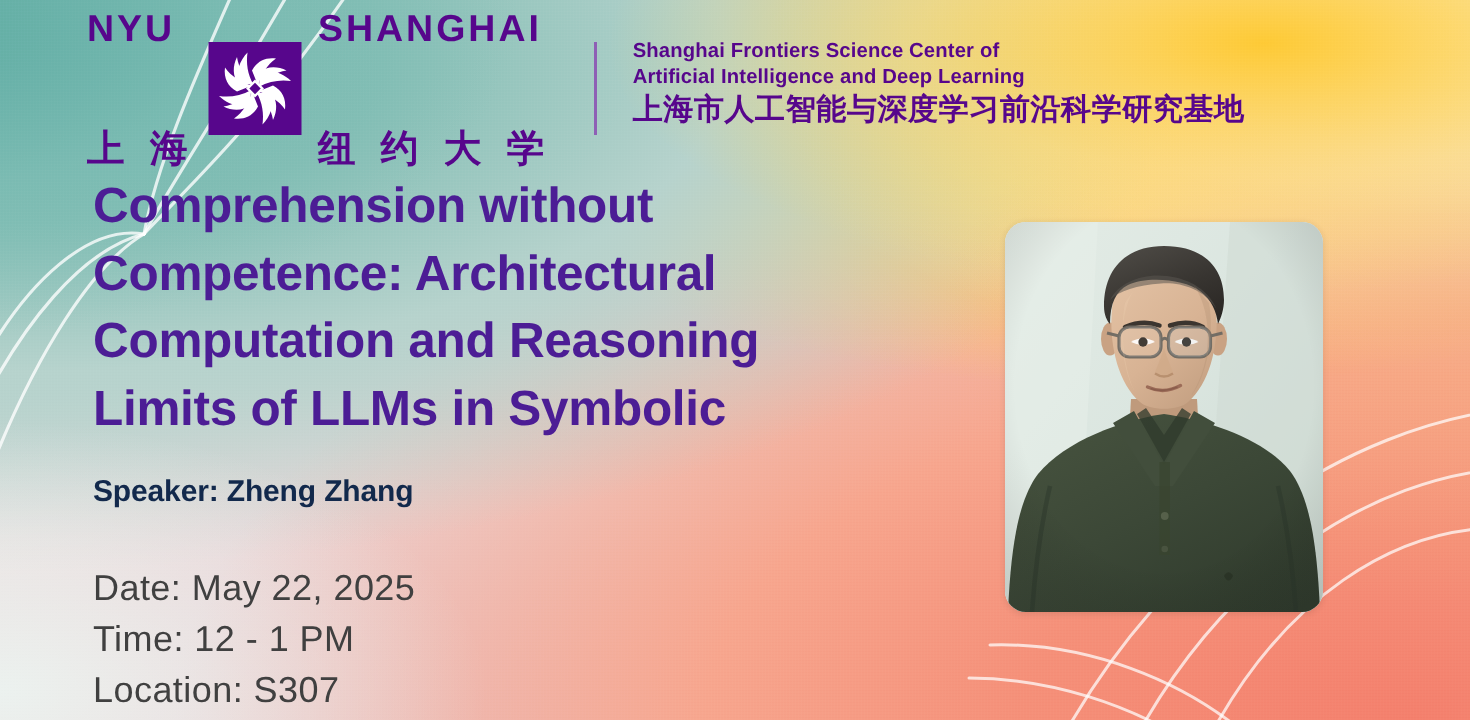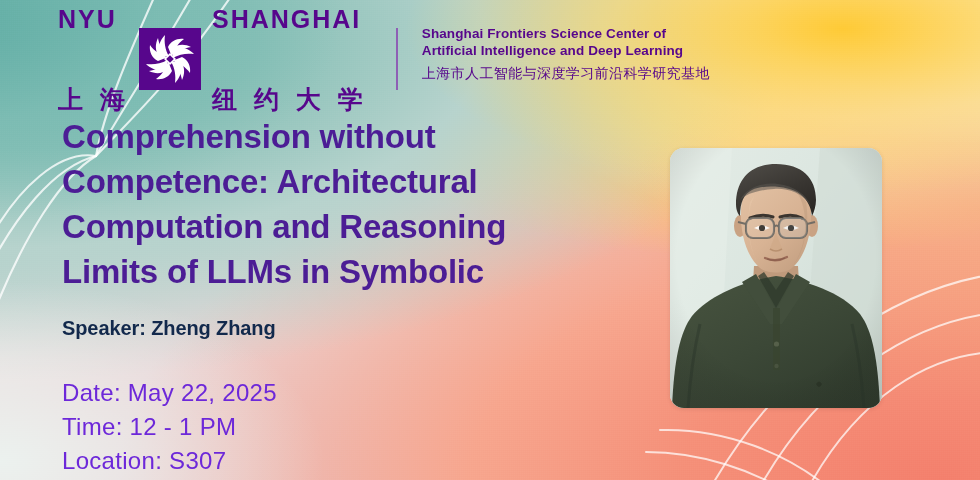--- a/index.html
+++ b/index.html
@@ -131,22 +131,22 @@
   .cn-en {
     color: #57068c;
     font-weight: bold;
     font-size: 13.5px;
     line-height: 17px;
     letter-spacing: .1px;
     white-space: nowrap;
   }
   .cn-zh {
     color: #57068c;
-    font-weight: normal;
-    font-size: 14px;
+    font-weight: bold;
+    font-size: 20px;
     line-height: 18px;
     letter-spacing: .4px;
     margin-top: 5px;
     white-space: nowrap;
   }
 
   
   .title {
     position: absolute;
     left: 62px;
@@ -170,21 +170,21 @@
     line-height: 34px;
     letter-spacing: -0.1px;
     white-space: nowrap;
   }
 
   
   .details {
     position: absolute;
     left: 62px;
     top: 376px;
-    color: #6d28d9;
+    color: #404040;
     font-size: 24px;
     line-height: 34px;
     letter-spacing: .3px;
     font-weight: 500;
   }
   .details .dline { display: block; white-space: nowrap; }
 
   
   .photo {
     position: absolute;

